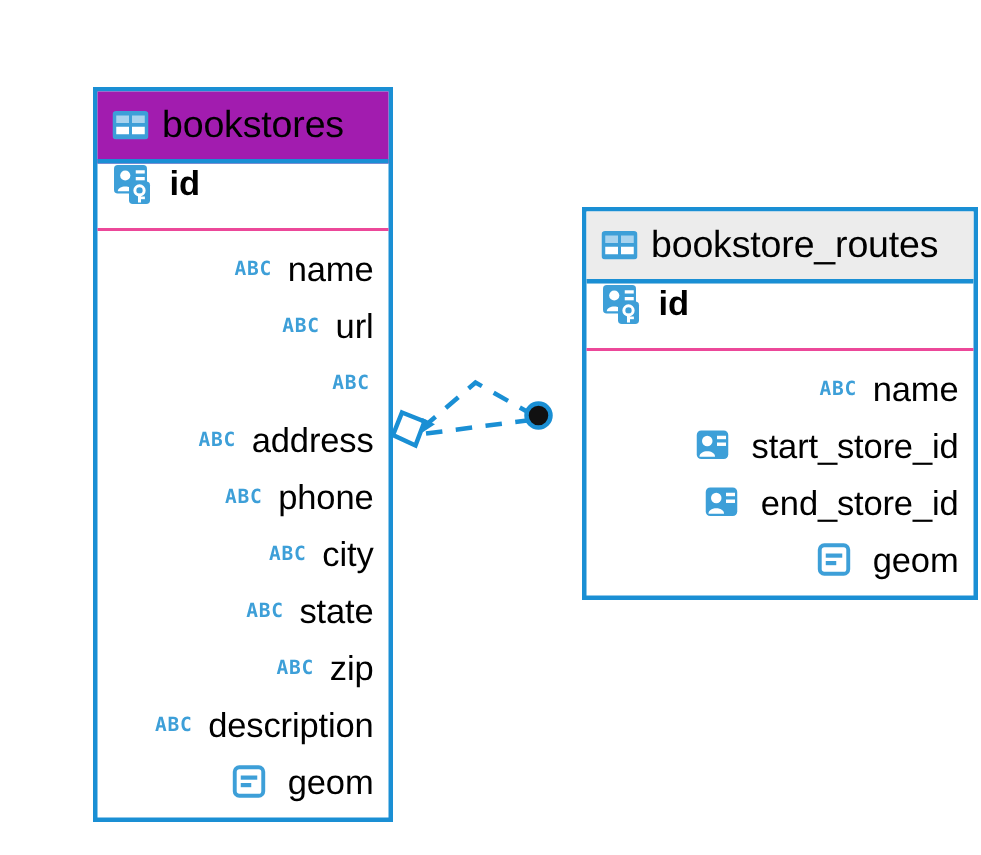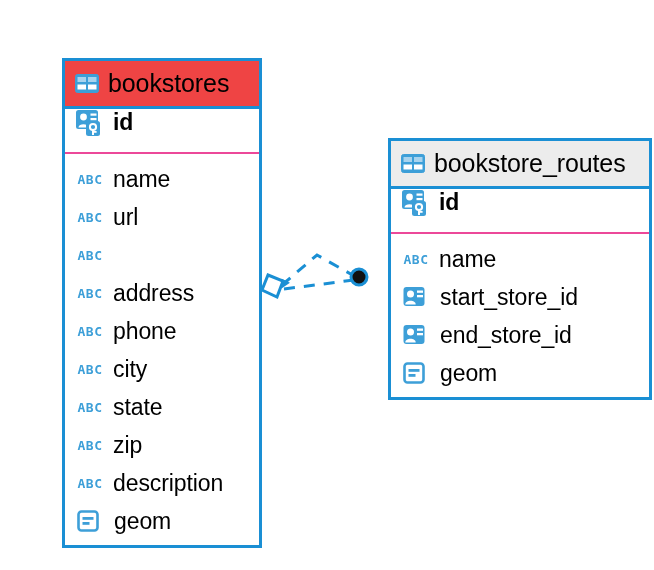--- a/index.html
+++ b/index.html
@@ -17,37 +17,38 @@
     border:3px solid #1a8fd4;
     box-sizing:border-box;
   }
   .entity-header{
     display:flex;align-items:center;gap:9px;
     padding:0 10px;
     height:48px;
     box-sizing:border-box;
     border-bottom:3px solid #1a8fd4;
   }
-  .entity-header.accent{background:#ef4444;}
+  .entity-header.accent{background:#a21caf;}
   .entity-header.plain{background:#ececec;}
   .entity-title{
     font-size:25px;color:#000000;white-space:nowrap;letter-spacing:-0.1px;
   }
 
   
   .pk-row{
     display:flex;align-items:flex-start;gap:8px;
     padding:0 10px;height:45px;box-sizing:border-box;
     border-bottom:2px solid #ec4899;
   }
   .pk-row .field-label{font-weight:bold;}
   .fields{padding:6px 10px 8px 10px;}
   .field-row{
     display:flex;align-items:center;gap:8px;
     height:38px;
+    justify-content:flex-end;
   }
   .field-label{font-size:23px;color:#000;white-space:nowrap;letter-spacing:-0.1px;}
 
   
   .icon{flex:0 0 auto;display:block;}
   .icon-abc{
     font-family:"DejaVu Sans Mono","Liberation Mono",monospace;
     font-size:13px;font-weight:bold;color:#3d9fd8;
     letter-spacing:0.5px;line-height:1;
     width:30px;text-align:center;

